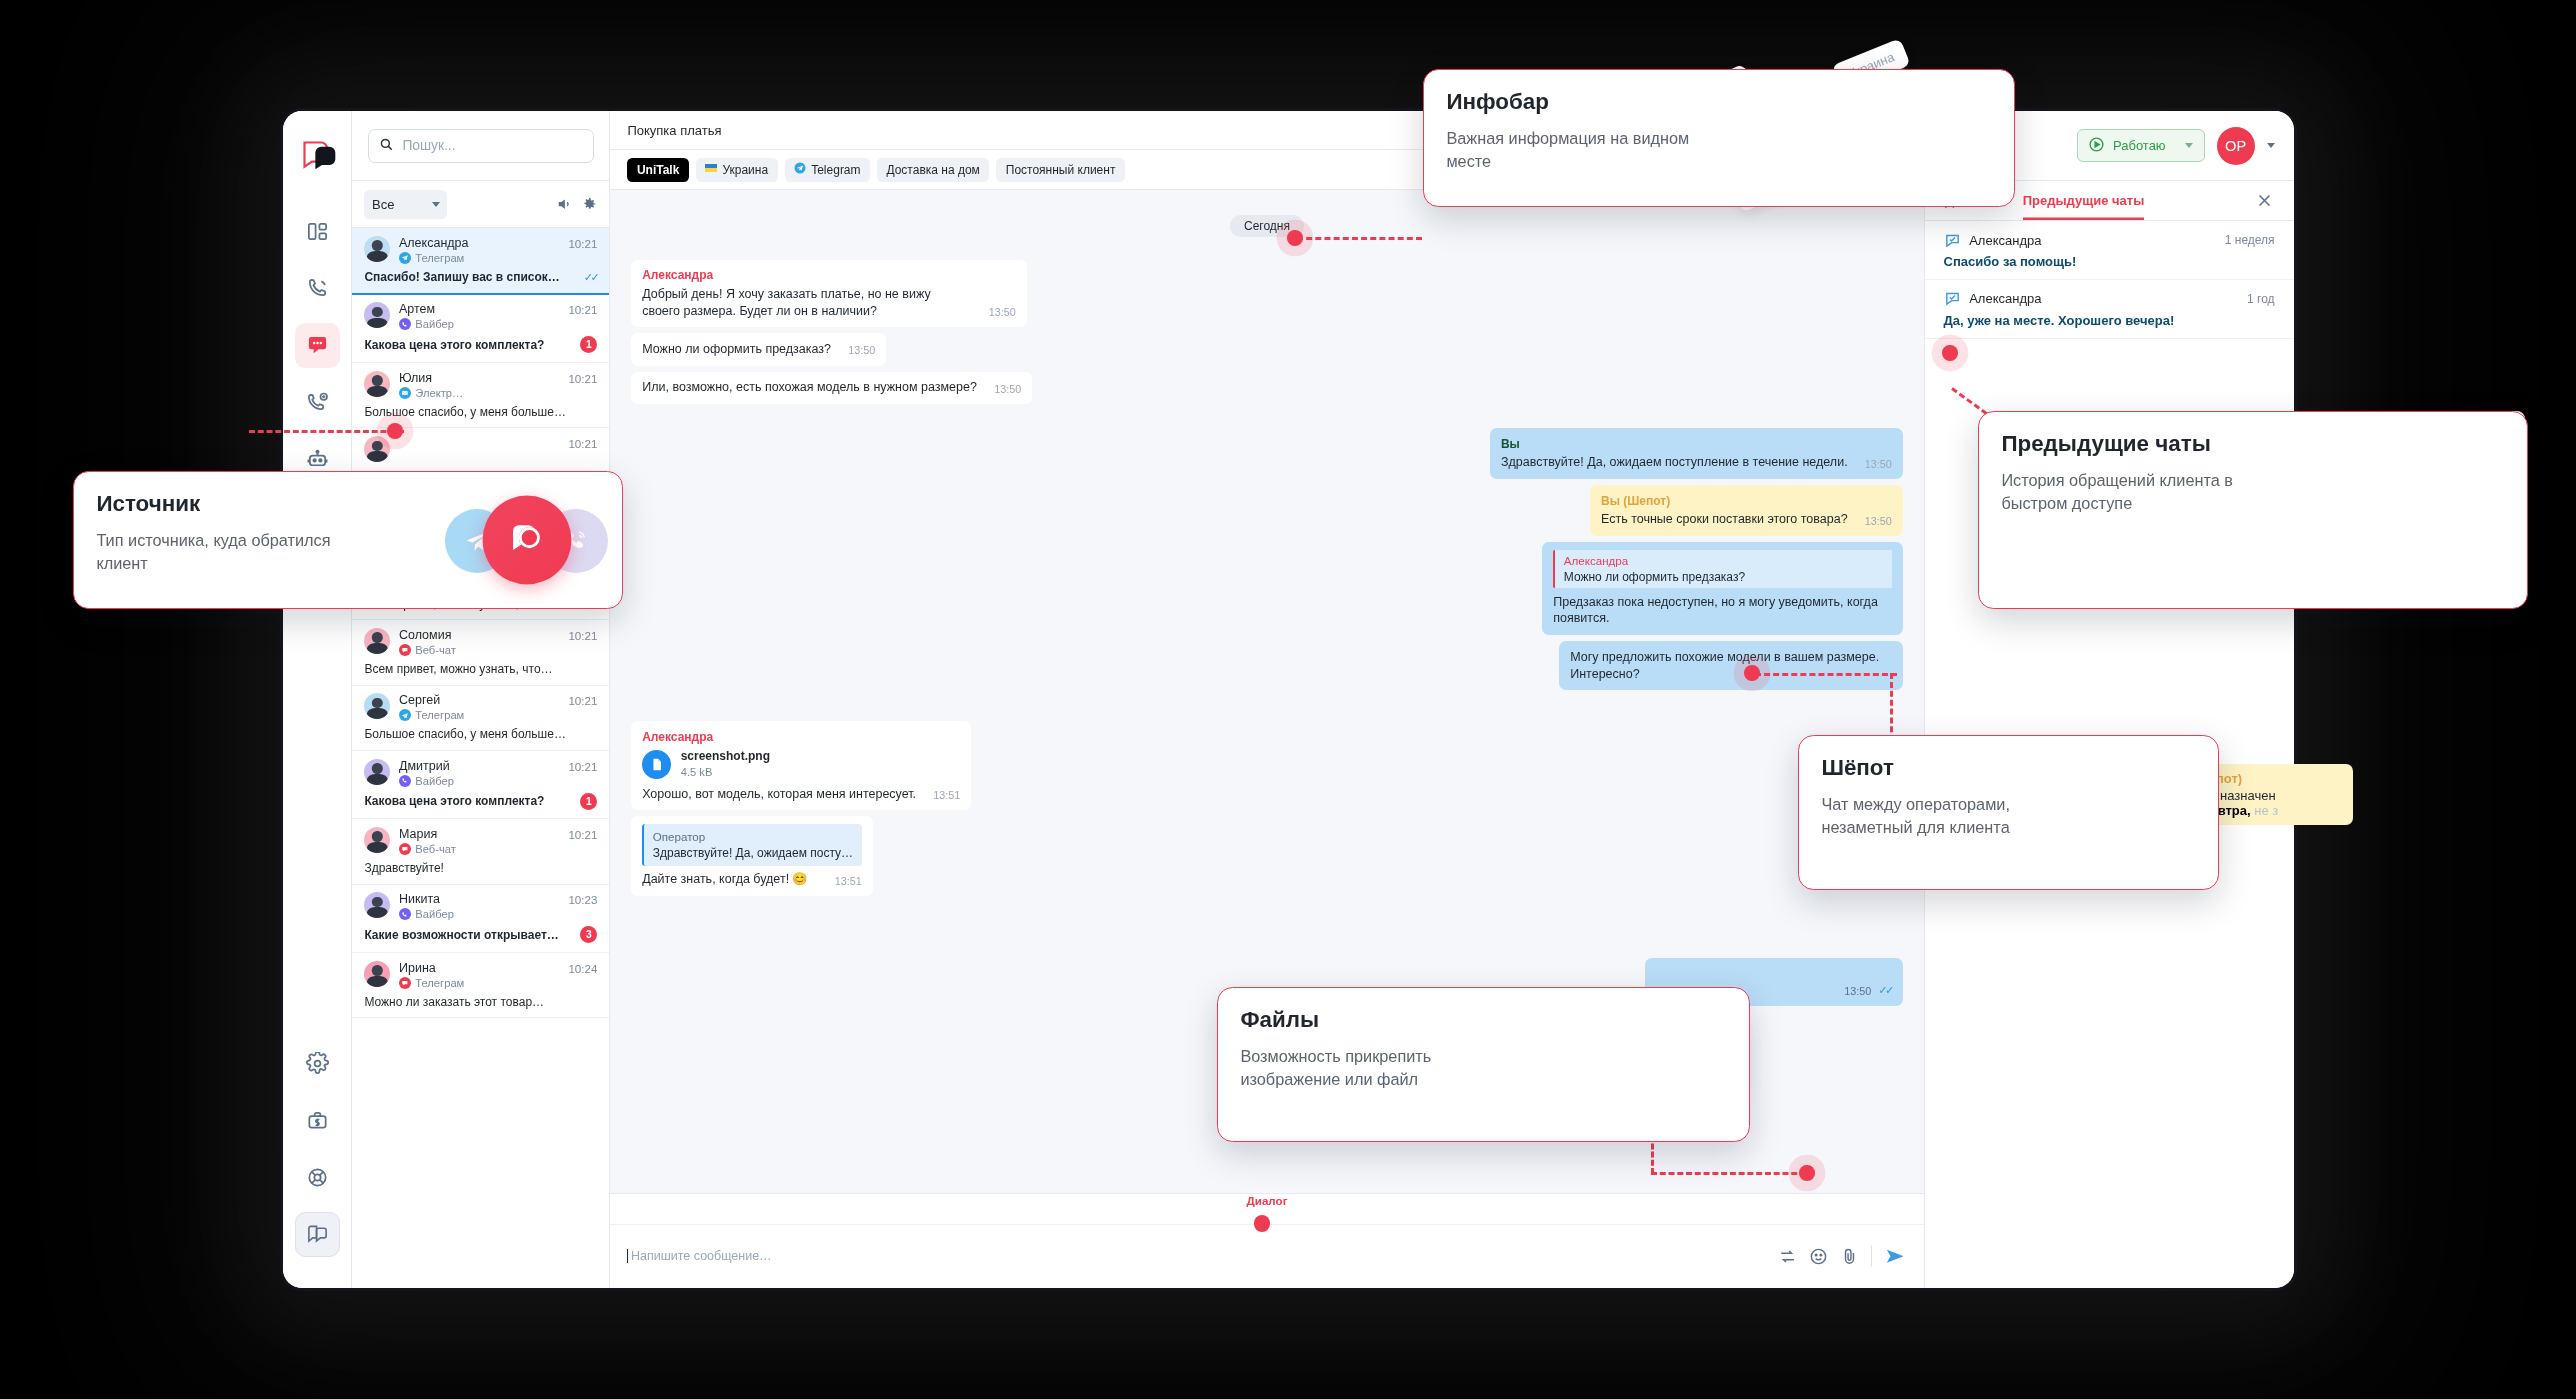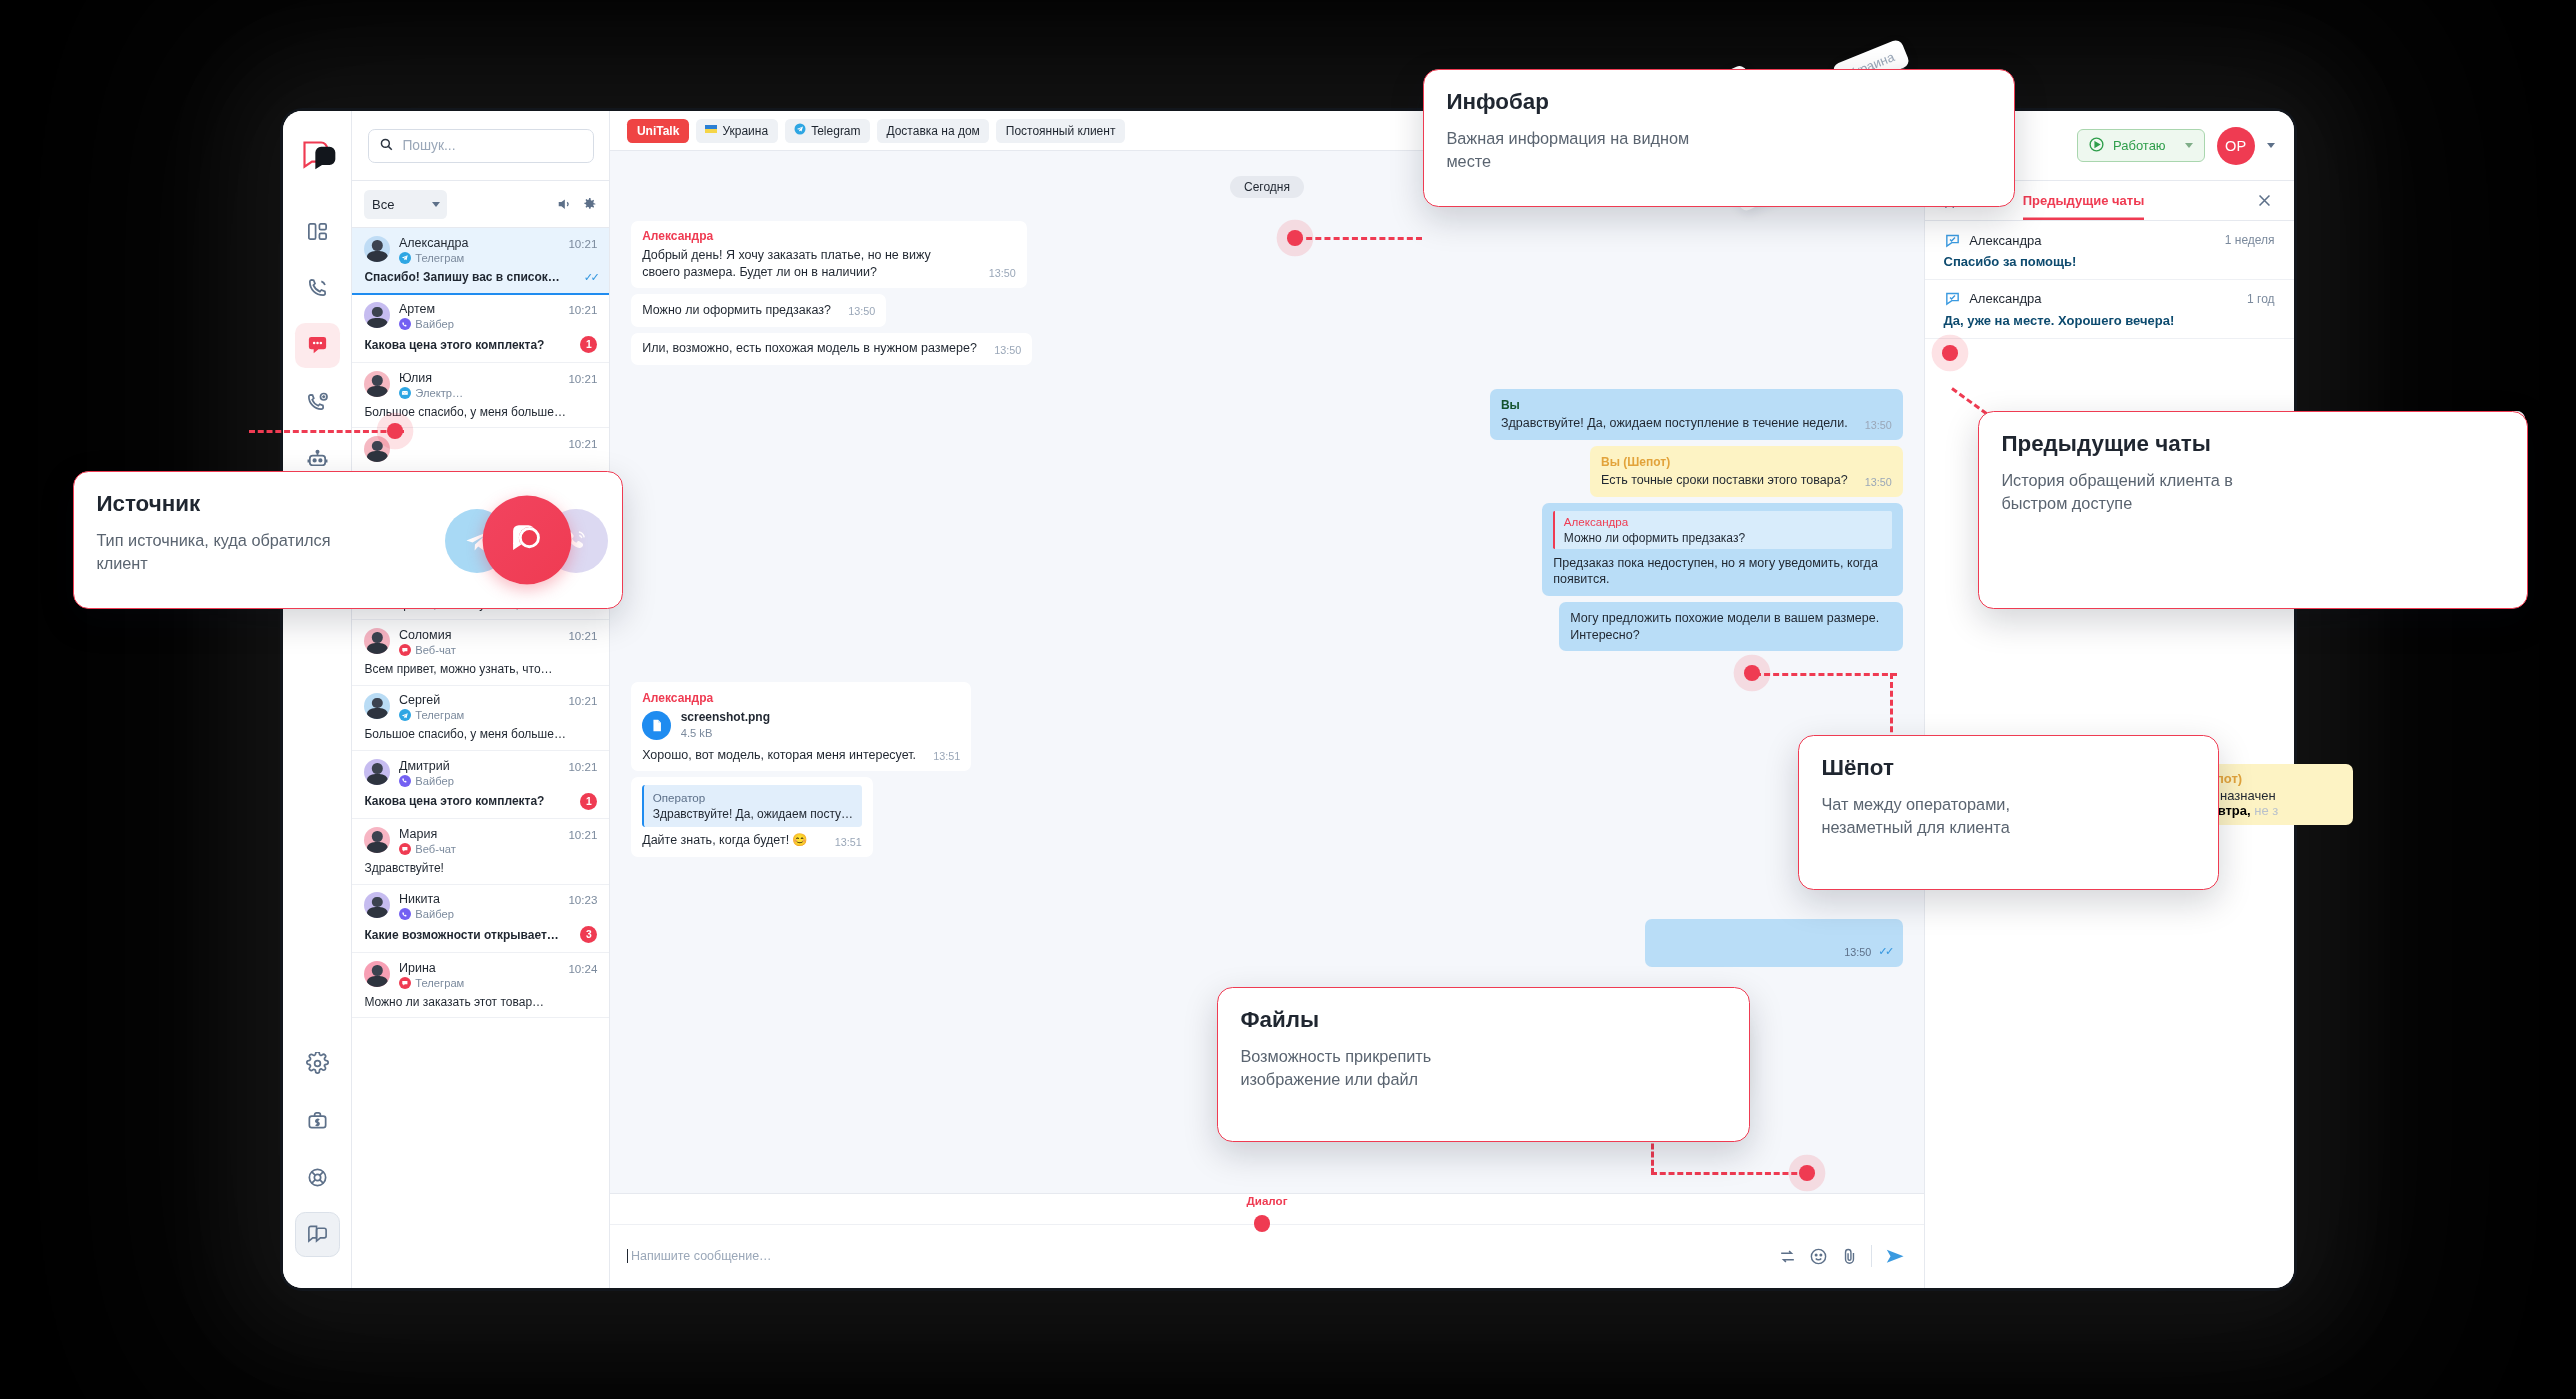--- a/index.html
+++ b/index.html
@@ -108,21 +108,21 @@
   .center { flex:1 1 auto; display:flex; flex-direction:column; min-width:0;
             background:#f5f7fb; }
   .conv-title { height:39px; display:flex; align-items:center; padding:0 17px;
                 font-size:13px; color:#1f2630; background:#fff;
                 border-bottom:0.9px solid #e6e9ef; }
   .tagbar { height:40px; display:flex; align-items:center; gap:6.9px; padding:0 17px;
             background:#fff; border-bottom:0.9px solid #e6e9ef; overflow:hidden; }
   .tag { height:24px; border-radius:5.2px; background:#eef1f5; color:#1f2630;
          font-size:12px; display:flex;align-items:center;gap:5.2px; padding:0 9.5px;
          white-space:nowrap; }
-  .tag.brand { background:#ef4444; color:#fff; font-weight:bold;text-align:right; }
+  .tag.brand { background:#000000; color:#fff; font-weight:bold;text-align:right; }
   .tag svg { width:12px;height:12px; }
 
   .msgs { flex:1 1 auto; position:relative; padding: 19px 20.6px 8.6px 20.6px;
           overflow:hidden; }
   .daypill { margin: 5.2px auto 22.4px auto; width:max-content; background:#e6e9ef;
              color:#1f2630; font-size:12px; border-radius:12px; padding:4.3px 13.8px; }
   .row { display:flex; margin-bottom: 6px; }
   .row.out { justify-content:flex-end; }
   .bub { max-width: 361px; border-radius:6.9px; padding:7.7px 11.2px; font-size:12.5px;
          line-height:1.35; color:#1f2630; position:relative; }
@@ -579,20 +579,21 @@
                 <div class="ci-time">10:24</div>
               </div>
               <div class="ci-msg-row">
                 <div class="ci-msg">Можно ли заказать этот товар…</div>
               </div>
             </div>
           </div>
     </div>
 
     <div class="center">
+      <div class="conv-title">Покупка платья</div>
       <div class="tagbar" id="tagbar">
             <div class="tag brand">
               <span>UniTalk</span>
             </div>
             <div class="tag">
               <span><svg viewBox="0 0 24 16">
                   <rect width="24" height="8" fill="#2b7fd4"></rect>
                   <rect y="8" width="24" height="8" fill="#f5d547"></rect>
                 </svg></span>
               <span>Украина</span>

